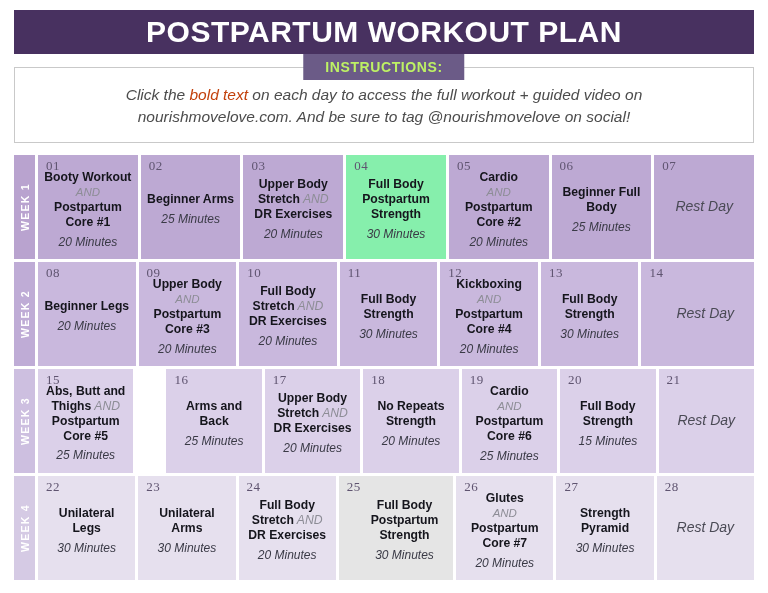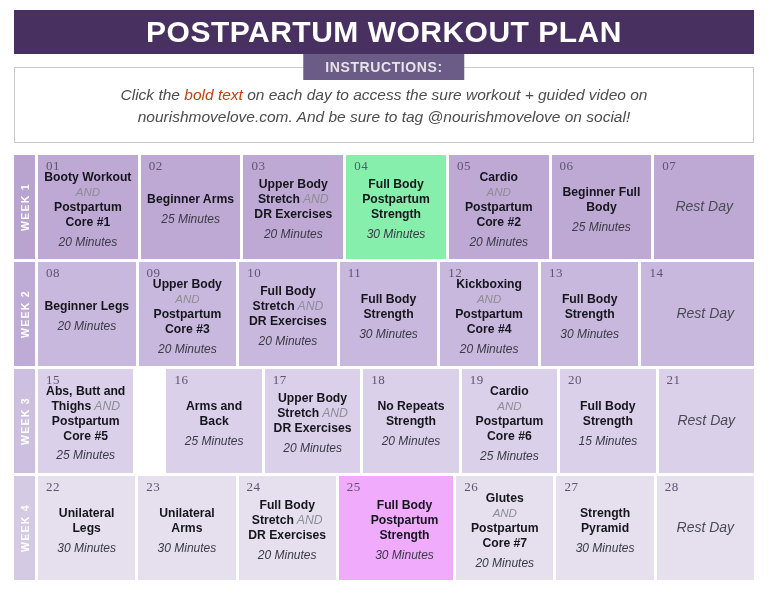--- a/index.html
+++ b/index.html
@@ -51,21 +51,21 @@
     background: #ffffff;
     padding: 16px 18px 13px 18px;
     text-align: center;
   }
   .instructions-badge {
     position: absolute;
     top: -13px;
     left: 50%;
     transform: translateX(-50%);
     background: #6b5b87;
-    color: #e5e5e5;
+    color: #bef264;
     font-size: 14px;
     font-weight: bold;
     letter-spacing: 0.6px;
     padding: 5px 22px 5px 22px;
     z-index: 3;
     white-space: nowrap;
   }
   .instructions-text {
     font-style: italic;
     font-size: 15.5px;
@@ -170,21 +170,21 @@
 <div class="page">
 
   <div class="title-bar">
     <div class="title-text">POSTPARTUM WORKOUT PLAN</div>
   </div>
 
   <div class="instructions-wrap">
     <div class="instructions-badge">INSTRUCTIONS:</div>
     <div class="instructions-box">
       <div class="instructions-text">
-        <span>Click the </span><b>bold text</b><span> on each day to access the sure workout + guided video on</span>
+        <span>Click the </span><b>bold text</b><span> on each day to access the full workout + guided video on</span>
       </div>
       <div class="instructions-text">nourishmovelove.com. And be sure to tag @nourishmovelove on social!</div>
     </div>
   </div>
 
   <div class="calendar" id="calendar">
       <div class="week-row">
         <div class="week-label" style="background: rgb(185, 163, 207);">
           <span>WEEK 1</span>
         </div>
@@ -355,21 +355,21 @@
             <div class="day-duration">30 Minutes</div>
           </div>
         </div>
         <div class="day-cell" style="background: rgb(230, 224, 238);">
           <div class="day-num">24</div>
           <div class="day-body">
             <div class="day-title"><span>Full Body Stretch</span><span class="and-inline"> AND</span><span style="display: block;"> DR Exercises</span></div>
             <div class="day-duration">20 Minutes</div>
           </div>
         </div>
-        <div class="day-cell" style="background: #f0abfc; padding-left: 22px;">
+        <div class="day-cell" style="background: #e5e5e5; padding-left: 22px;">
           <div class="day-num">25</div>
           <div class="day-body">
             <div class="day-title"><span>Full Body Postpartum Strength</span></div>
             <div class="day-duration">30 Minutes</div>
           </div>
         </div>
         <div class="day-cell" style="background: rgb(230, 224, 238);">
           <div class="day-num">26</div>
           <div class="day-body">
             <div class="day-title"><span>Glutes</span><span class="and">AND</span><span>Postpartum Core #7</span></div>

